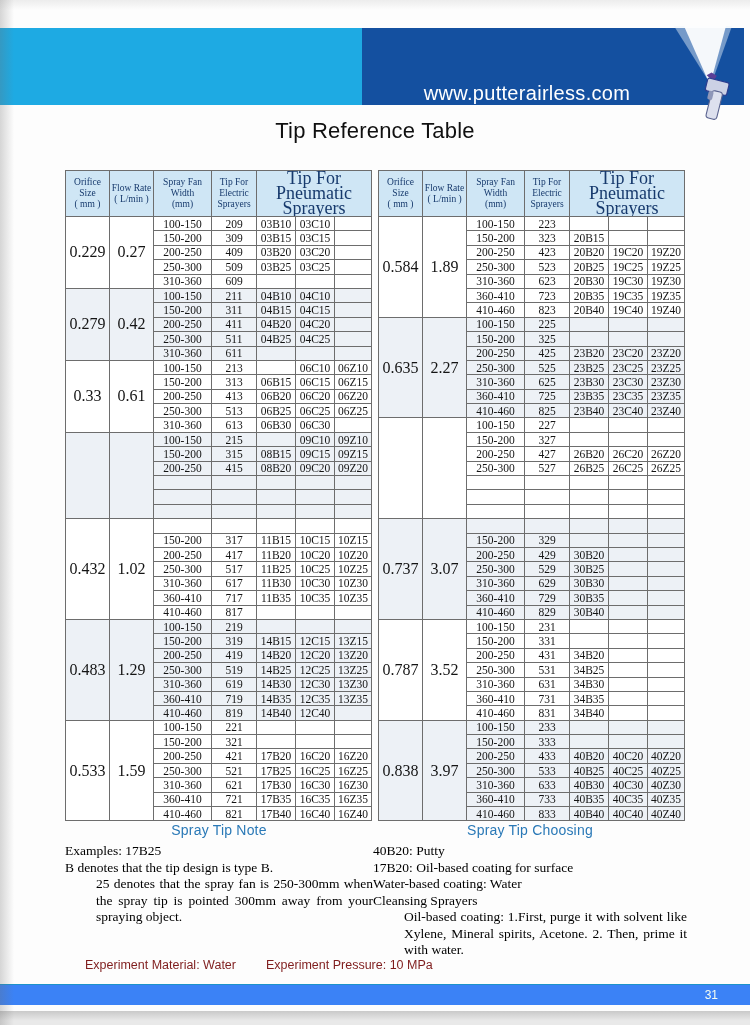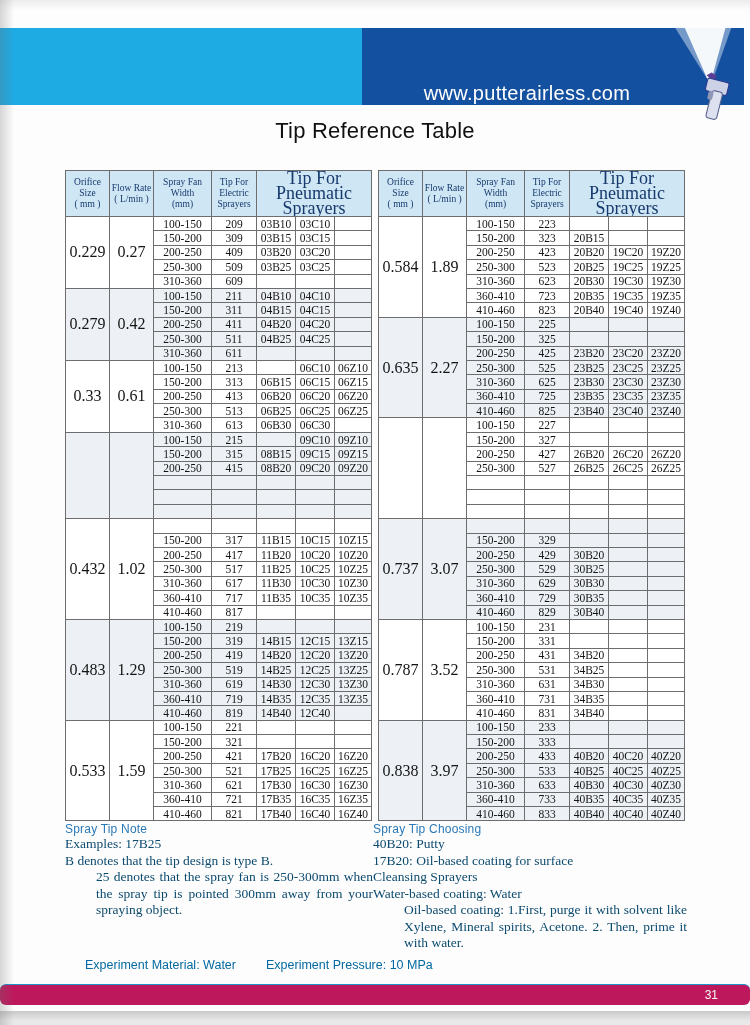--- a/index.html
+++ b/index.html
@@ -46,29 +46,29 @@
     filter:blur(2px); }
   .watermark::after { content:""; position:absolute; bottom:-9px; left:0; right:0; height:10px;
     background:repeating-linear-gradient(90deg, rgba(255,255,255,0) 0 60px, rgba(255,255,255,0.8) 70px 84px, rgba(255,255,255,0) 94px 140px);
     filter:blur(2px); }
   .watermark span { font-size:47px; color:#a2a2a2; letter-spacing:1px; opacity:0.92; }
 
   
   .notes { position:absolute; top:822px; left:65px; width:622px; display:flex; z-index:1; }
   .note-col-left { width:308px; }
   .note-col-right { width:314px; }
-  h2.note-head { color:#2a79b7; font-size:12px; font-weight:500; letter-spacing:0.2px; }
-  .note-body p { font-family:"Liberation Serif",serif; font-size:13.5px; line-height:16.5px; color:#0c4a6e; }
+  h2.note-head { color:#2a79b7; font-size:14px; font-weight:500; margin-bottom:5px; letter-spacing:0.2px;text-align:center; }
+  .note-body p { font-family:"Liberation Serif",serif; font-size:13.5px; line-height:16.5px; color:#000000; }
   .note-body p.just { text-align:justify;margin-left:31px; }
 
   
   .experiment { position:absolute; top:958px; left:85px; display:flex; gap:30px;
-    font-size:12.5px; color:#0369a1; z-index:1; }
+    font-size:12.5px; color:#7f1d1d; z-index:1; }
   .bottom-bar { position:absolute; top:984px; left:0; width:750px; height:21px;
-    background:#be185d; border-top:1px solid #1d93ca; z-index:2;border-radius:6px; }
+    background:#3b82f6; border-top:1px solid #1d93ca; z-index:2; }
   .page-num { position:absolute; right:32px; top:3px; color:#f4fdf2; font-size:12px; }
   .bottom-strip { position:absolute; top:1011px; left:0; width:750px; height:14px;
     background:linear-gradient(180deg, #c9c9c9, #e9e9e9 70%); z-index:2; }
 </style>
 </head>
 <body>
 
 <div class="page">
 
   <div class="banner">
@@ -762,22 +762,22 @@
           <p>Examples: 17B25</p>
           <p>B denotes that the tip design is type B.</p>
           <p class="just">25 denotes that the spray fan is 250-300mm when the spray tip is pointed 300mm away from your spraying object.</p>
         </div>
     </section>
     <section class="note-col-right">
       <h2 class="note-head">Spray Tip Choosing</h2>
       <div class="note-body">
           <p>40B20: Putty</p>
           <p>17B20: Oil-based coating for surface</p>
+          <p>Water-based coating: Water</p>
           <p>Cleansing Sprayers</p>
-          <p>Water-based coating: Water</p>
           <p class="just">Oil-based coating: 1.First, purge it with solvent like Xylene, Mineral spirits, Acetone. 2. Then, prime it with water.</p>
         </div>
     </section>
   </div>
 
   <div class="experiment">
     <span>Experiment Material: Water</span>
     <span>Experiment Pressure: 10 MPa</span>
   </div>
 

